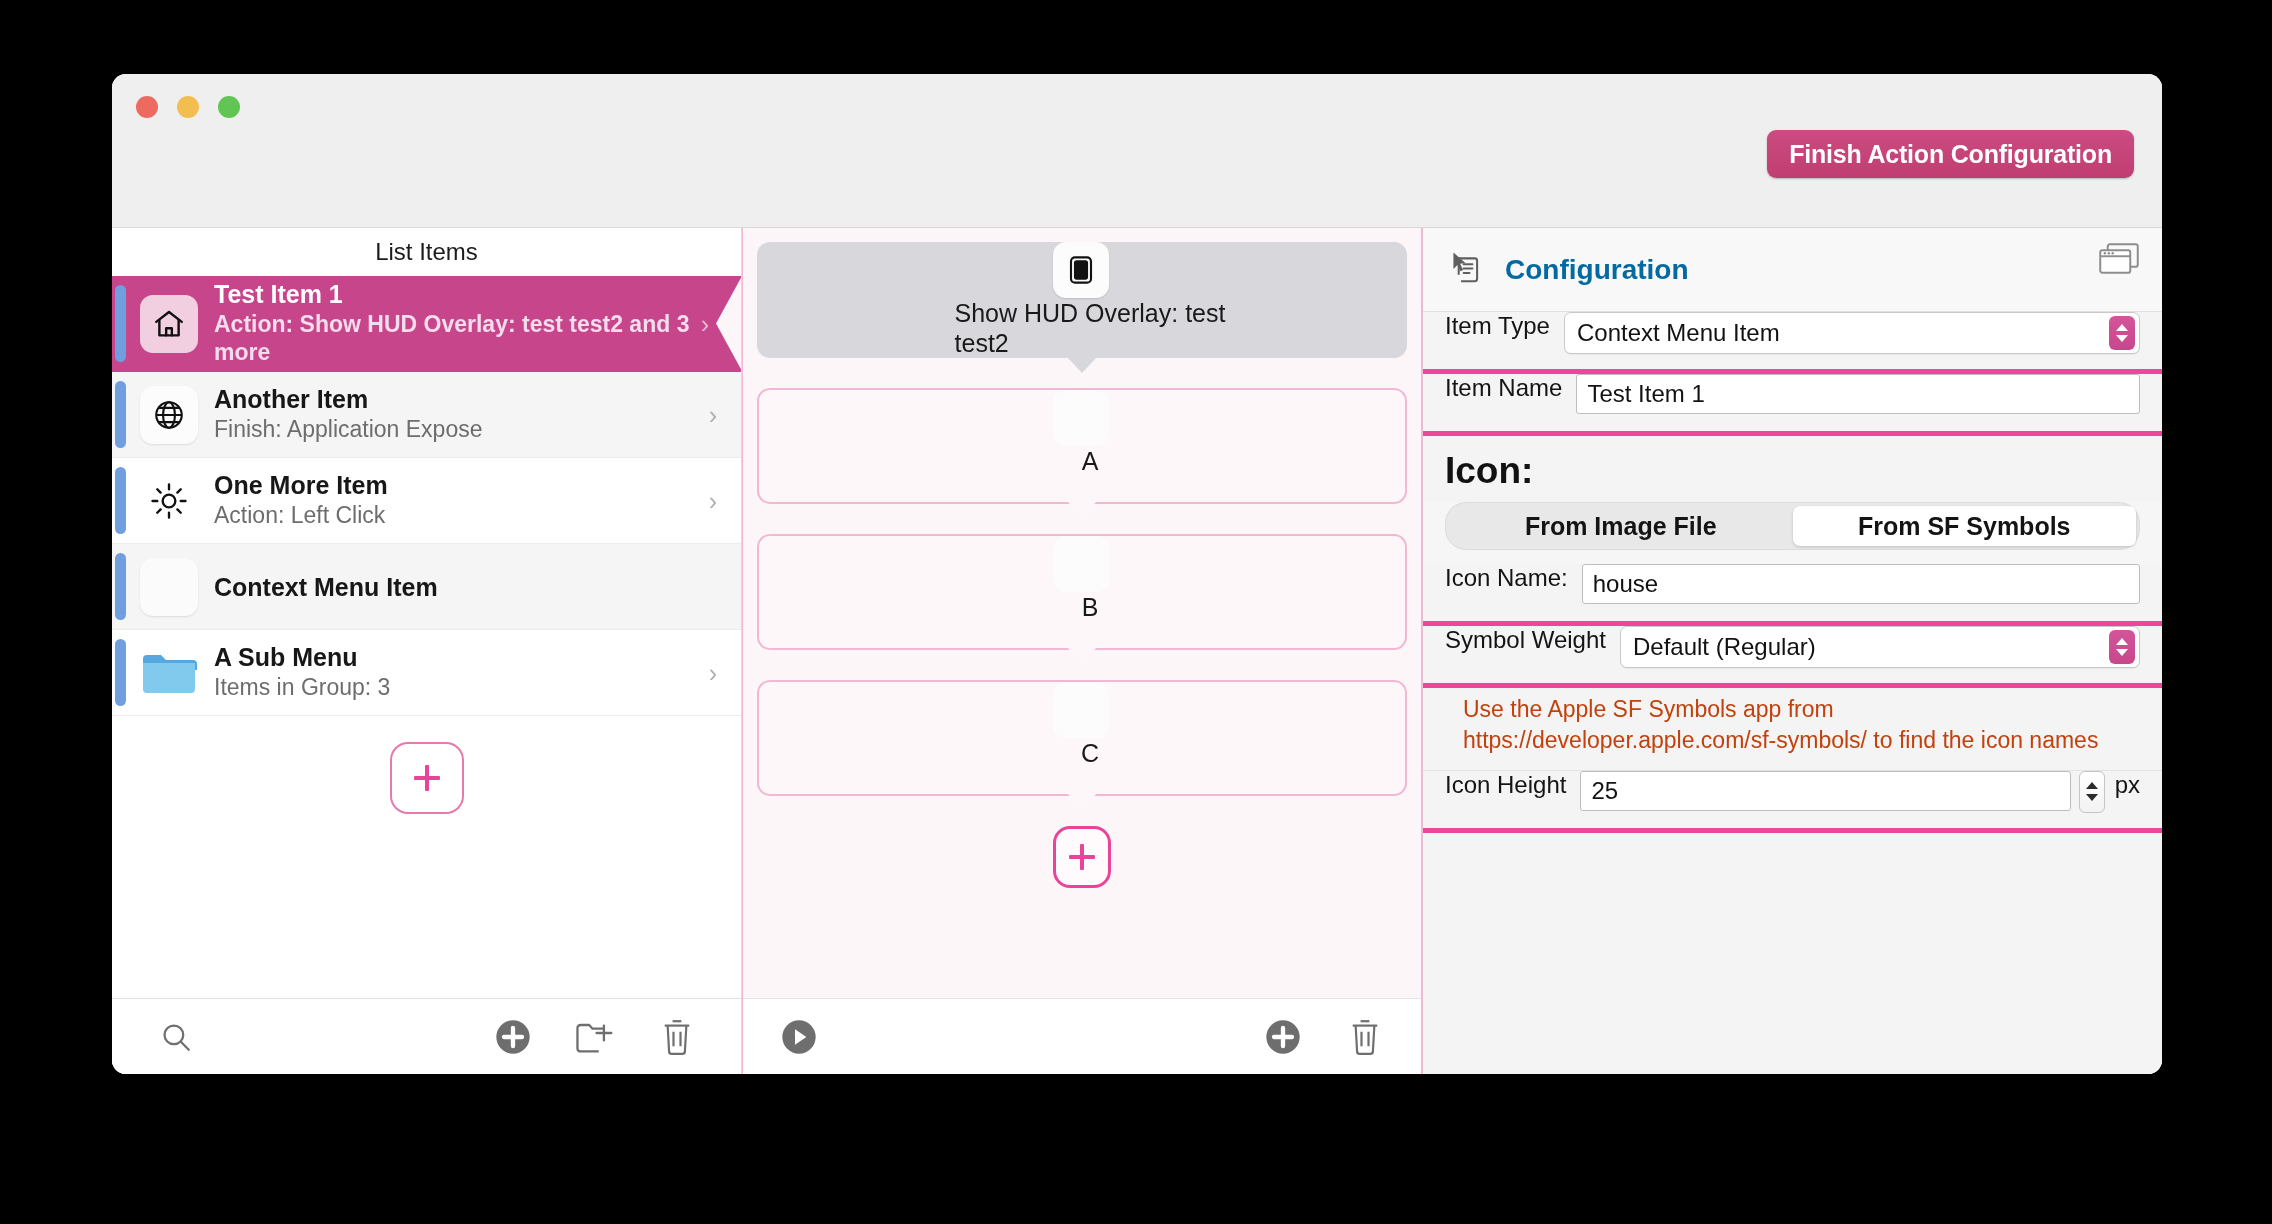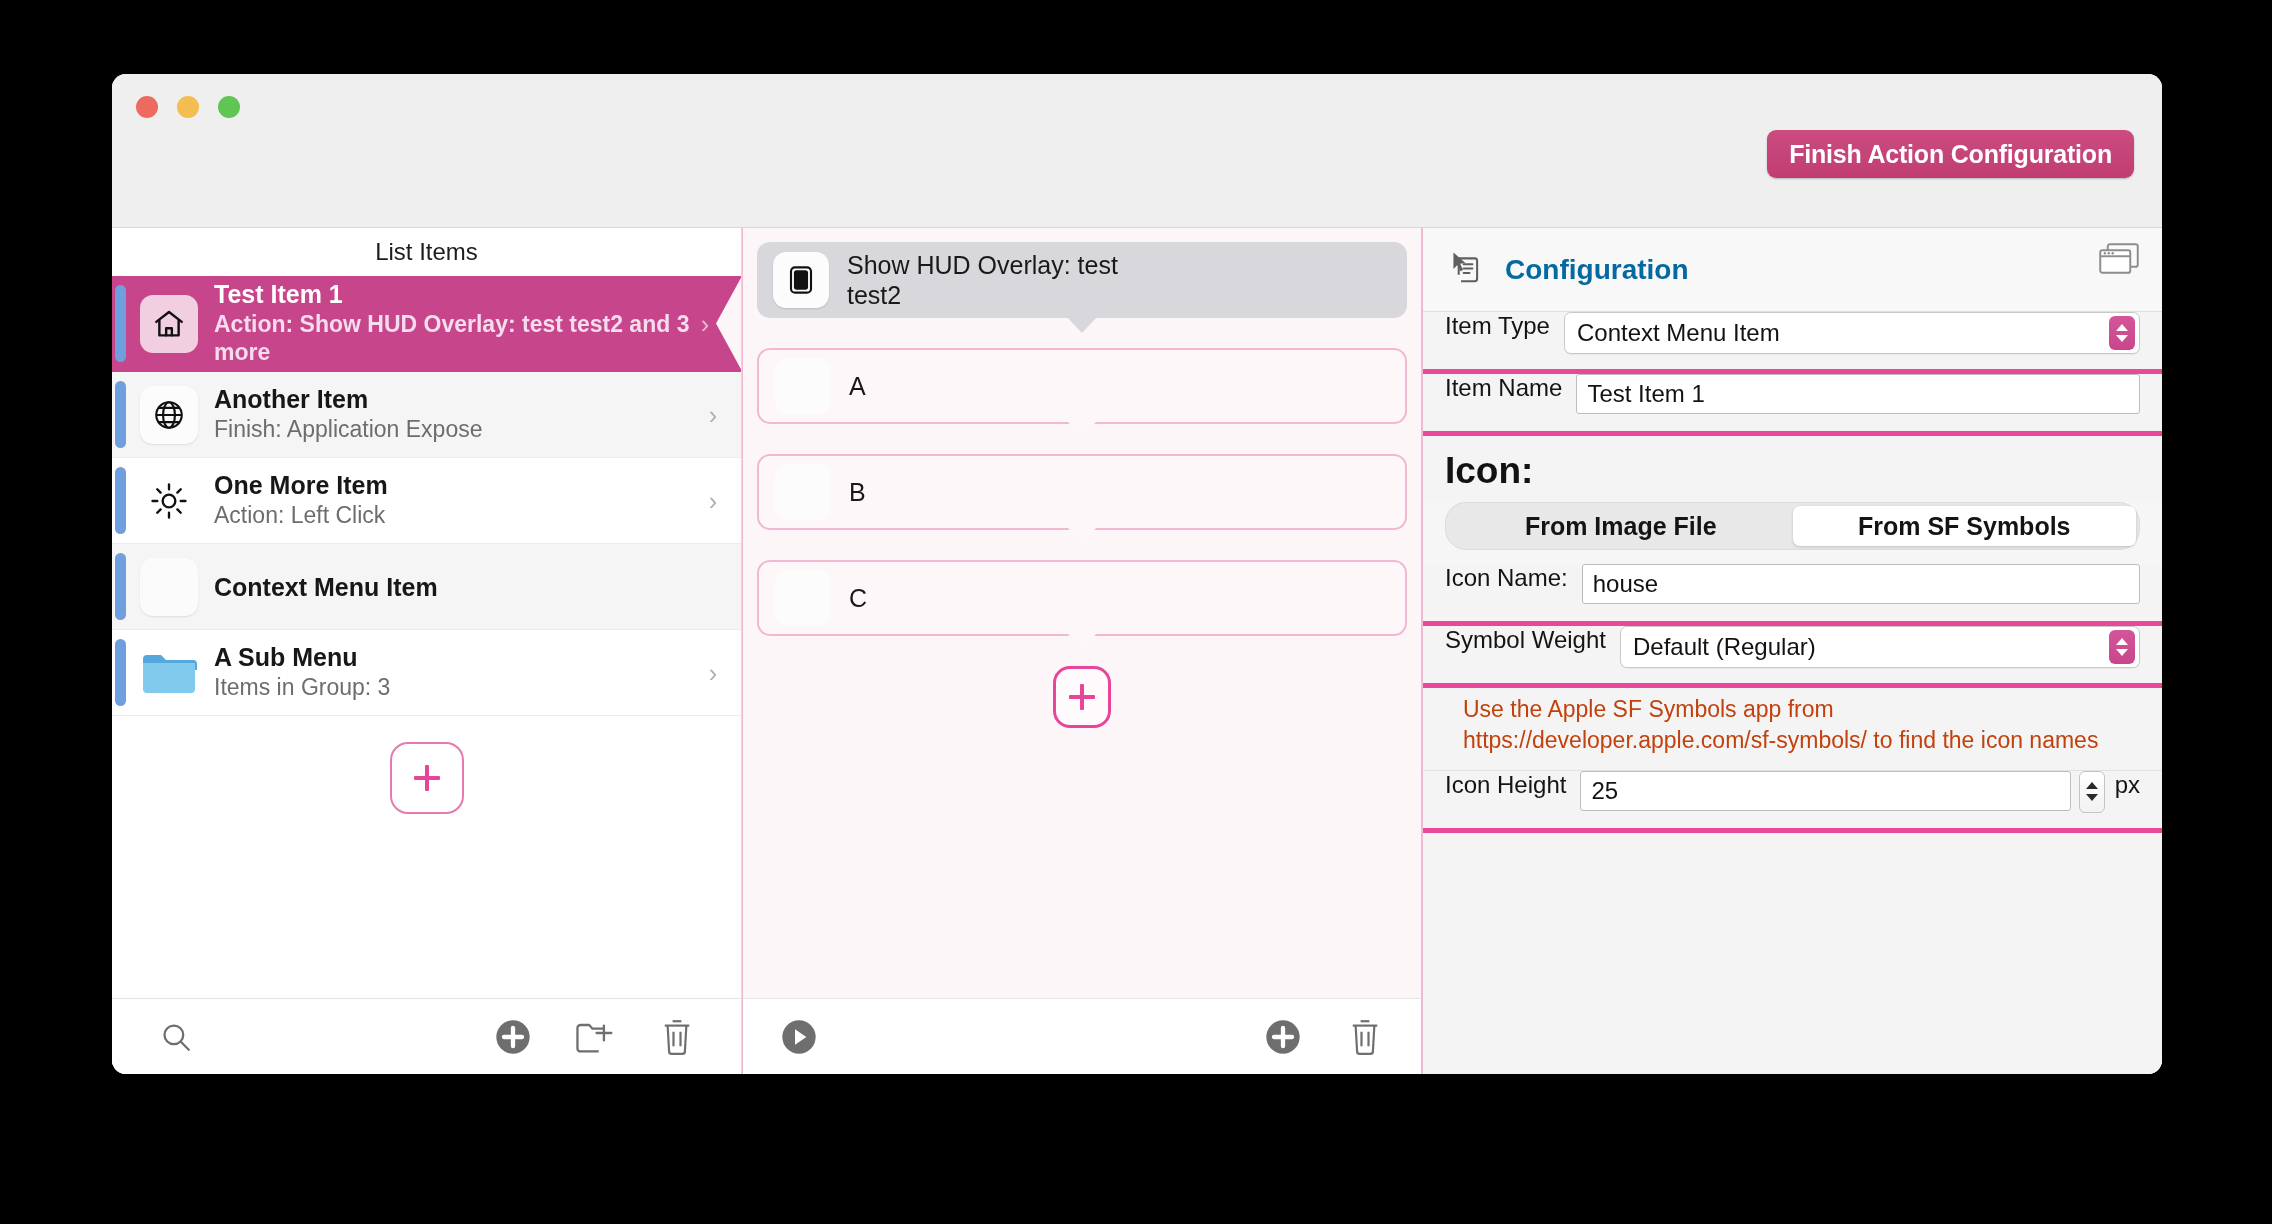--- a/index.html
+++ b/index.html
@@ -163,26 +163,27 @@
     background: #fdf6f9;
     border-left: 1.5px solid #f0b9d3;
     border-right: 1.5px solid #f0b9d3;
     position: relative;
     display: flex; flex-direction: column;
   }
   .flow { flex: 1; padding: 14px 14px 0 14px; overflow: hidden; }
 
   .node {
     position: relative;
-    height: 76px;
+    height: 116px;
     border-radius: 13px;
     display: flex; align-items: center;
     padding-left: 16px;
     margin-bottom: 30px;
     cursor: pointer;
+    flex-direction: column;
   }
   .node.selected { background: #d7d7dc; border: none; }
   .node.outline  { background: #fdf7fa; border: 2px solid #f2b7d2; }
   .node-tile {
     width: 56px; height: 56px; flex: 0 0 56px;
     border-radius: 13px;
     background: #fcfcfc;
     display: flex; align-items: center; justify-content: center;
     margin-right: 18px;
   }

